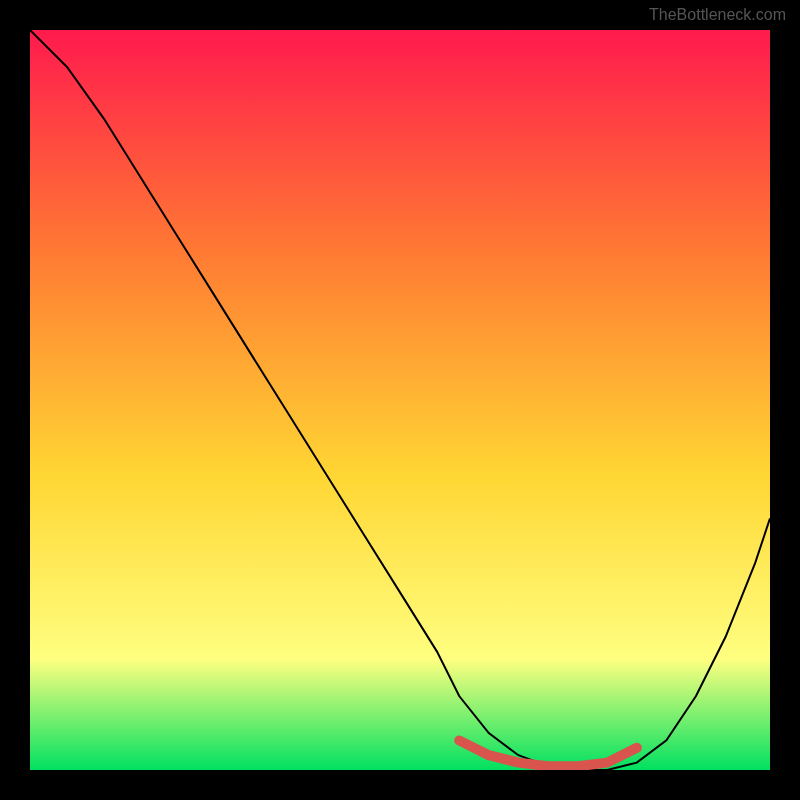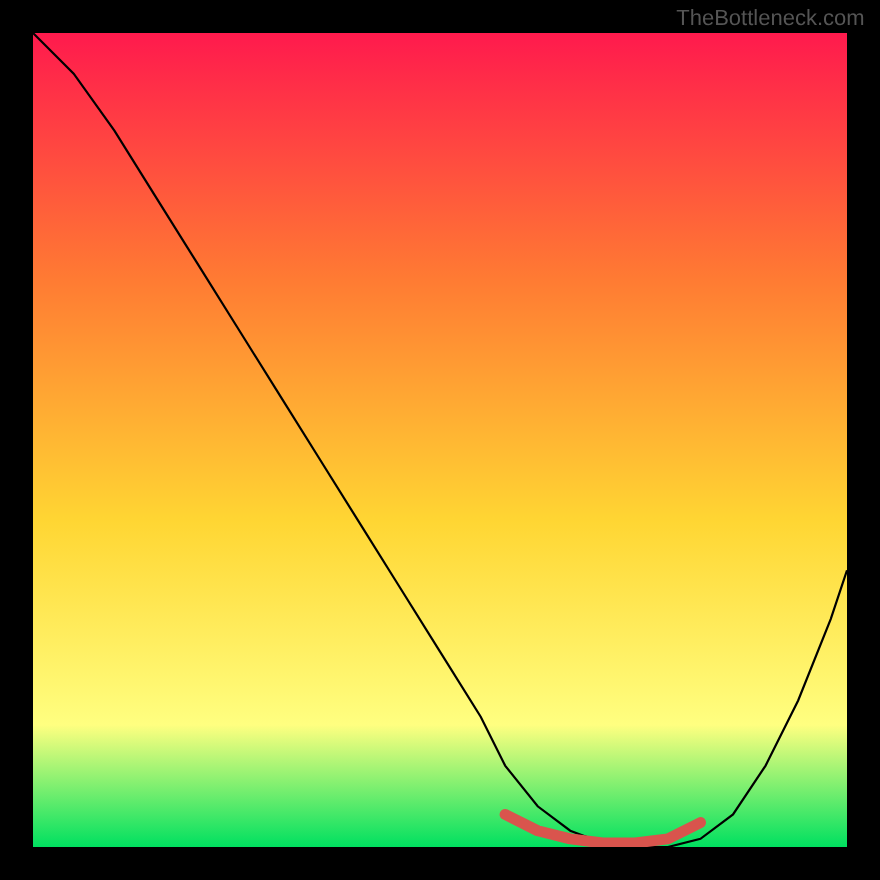--- a/index.html
+++ b/index.html
@@ -9,21 +9,21 @@
     height: 800px;
     background: #000;
     font-family: Arial, sans-serif;
     position: relative;
   }
   .watermark {
     position: absolute;
     top: 6px;
     right: 14px;
     color: #555;
-    font-size: 20px;
+    font-size: 16px;
     font-weight: 500;
     z-index: 10;
   }
   .chart-container {
     position: absolute;
     top: 30px;
     left: 30px;
     width: 740px;
     height: 740px;
   }

